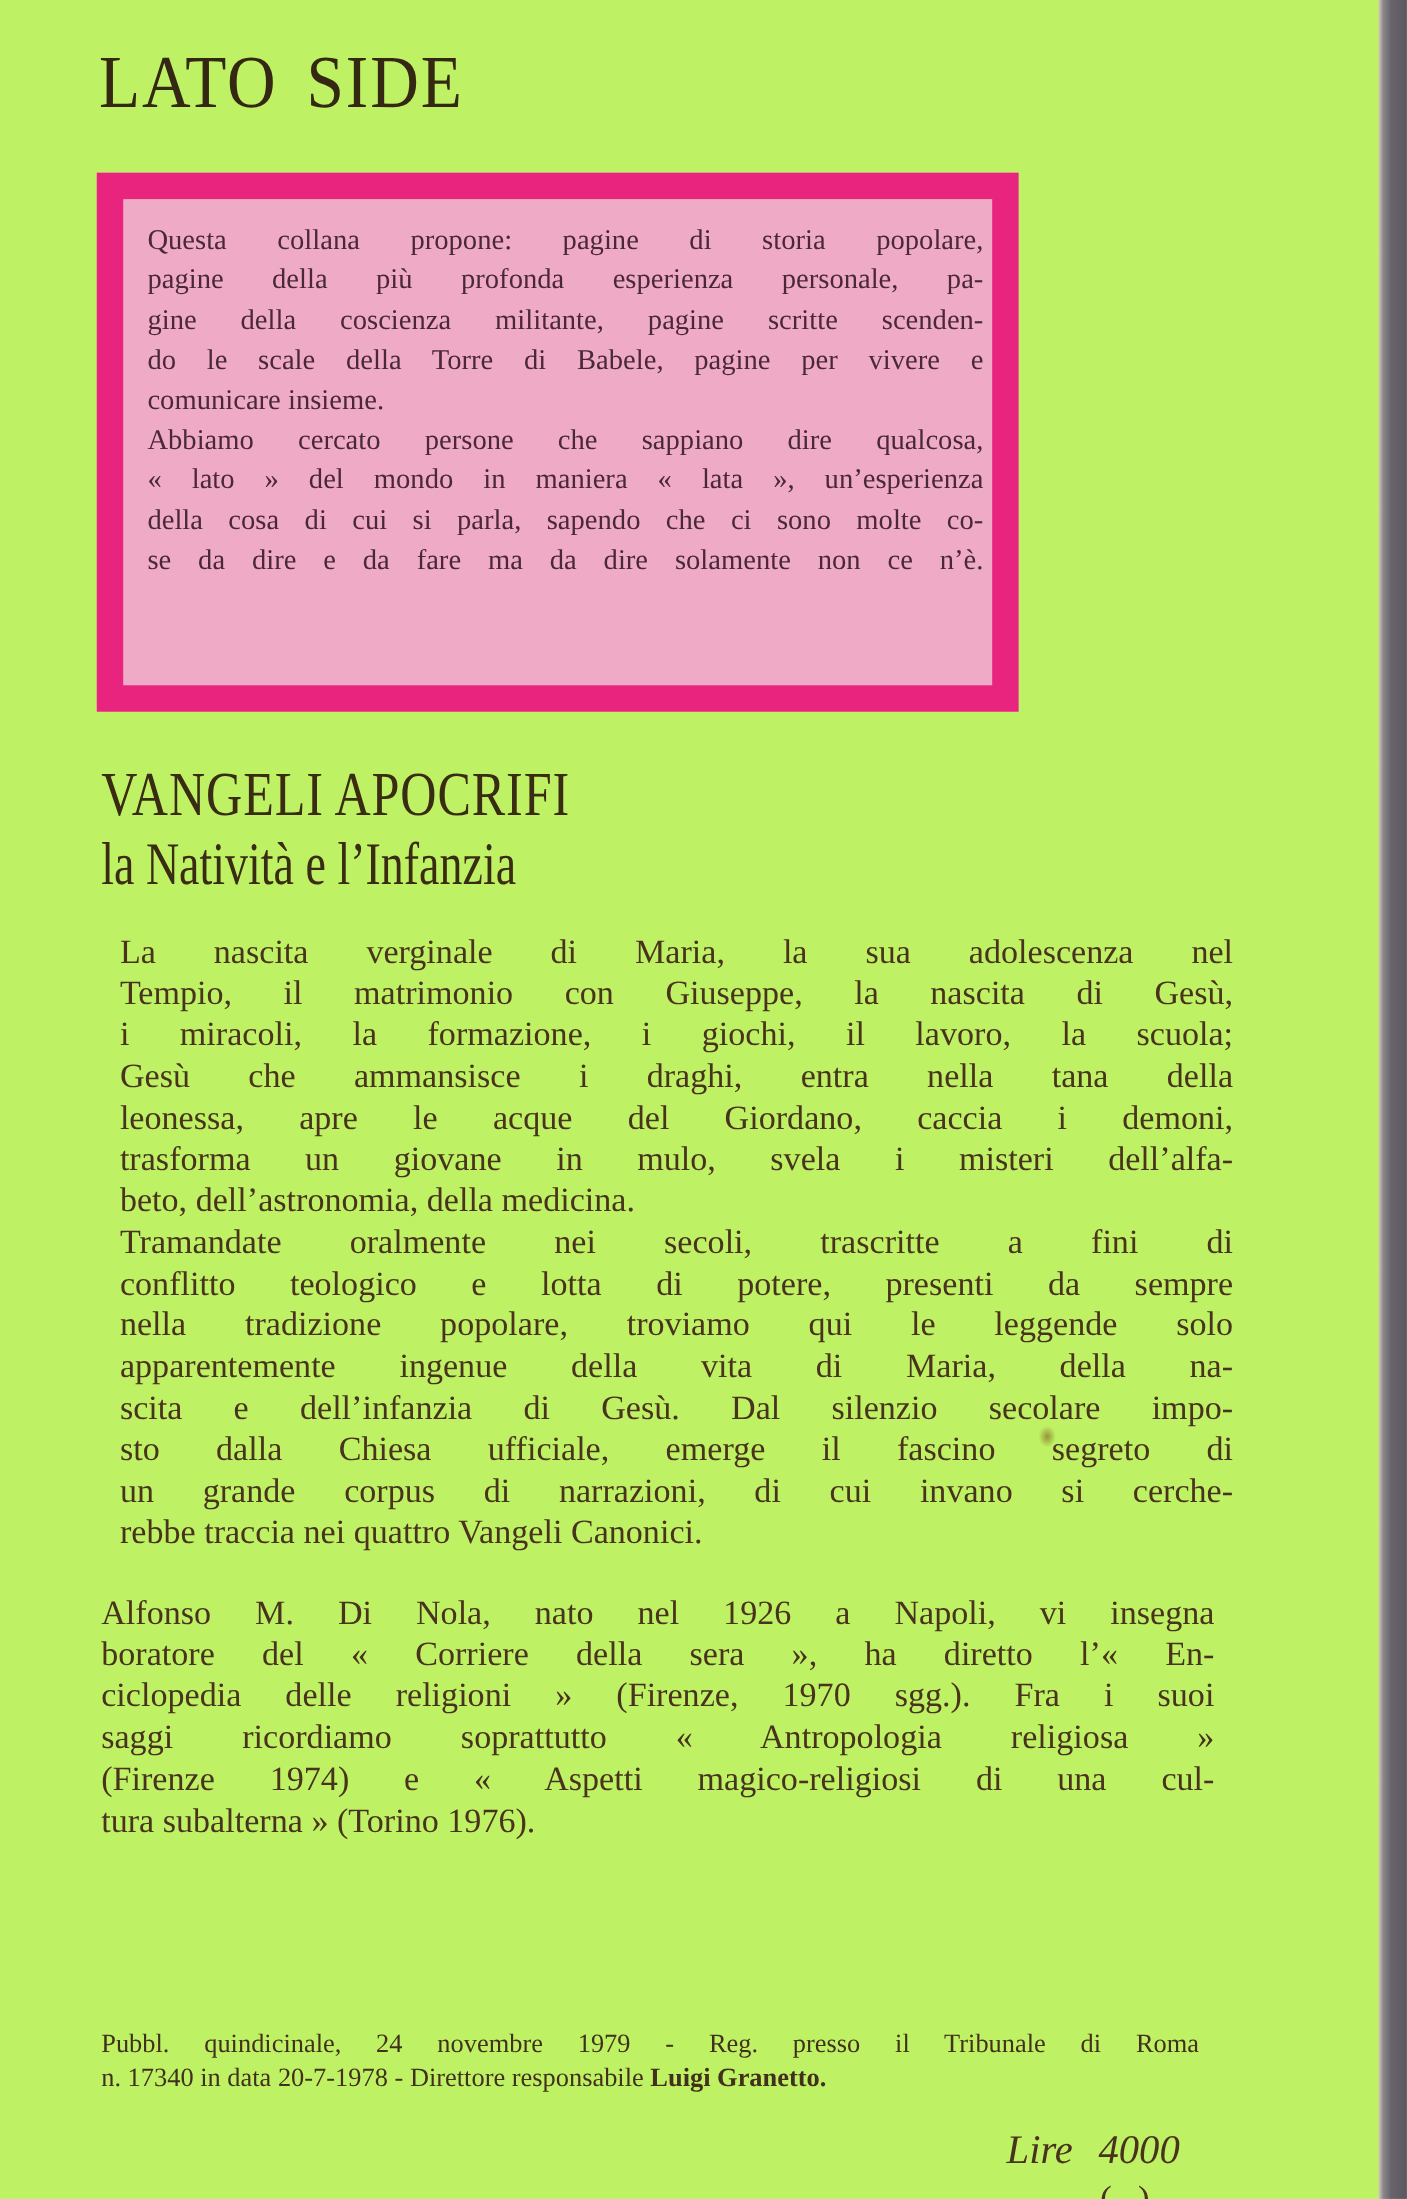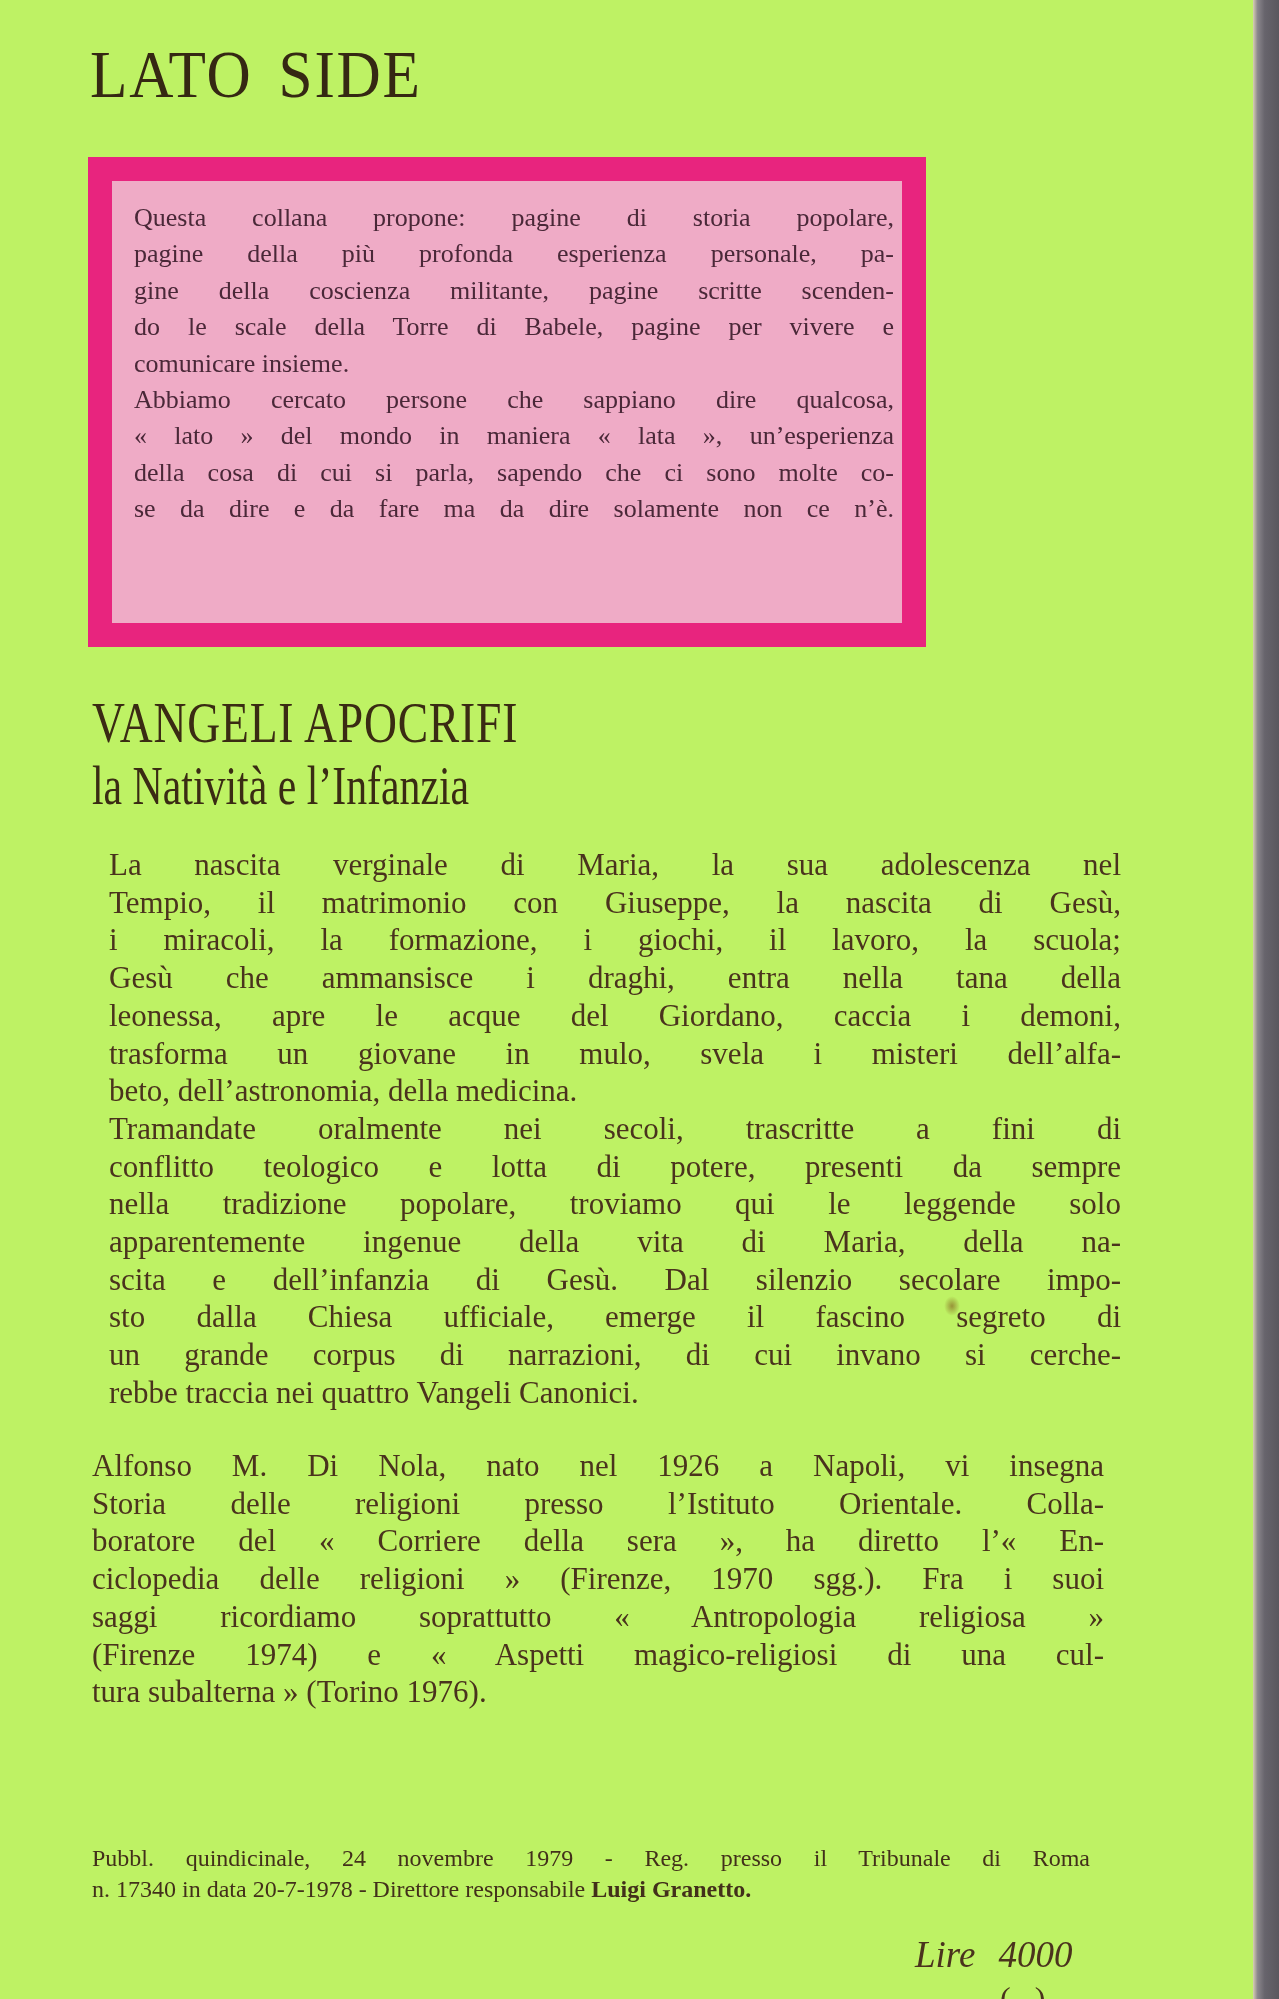--- a/index.html
+++ b/index.html
@@ -177,21 +177,20 @@
       <div class="tline">nella tradizione popolare, troviamo qui le leggende solo</div>
       <div class="tline">apparentemente ingenue della vita di Maria, della na-</div>
       <div class="tline">scita e dell’infanzia di Gesù. Dal silenzio secolare impo-</div>
       <div class="tline">sto dalla Chiesa ufficiale, emerge il fascino segreto di</div>
       <div class="tline">un grande corpus di narrazioni, di cui invano si cerche-</div>
       <div class="tline tlast">rebbe traccia nei quattro Vangeli Canonici.</div>
     </div>
 
   <div class="bio">
       <div class="tline">Alfonso M. Di Nola, nato nel 1926 a Napoli, vi insegna</div>
-      <div class="tline">Storia delle religioni presso l’Istituto Orientale. Colla-</div>
       <div class="tline">boratore del « Corriere della sera », ha diretto l’« En-</div>
       <div class="tline">ciclopedia delle religioni » (Firenze, 1970 sgg.). Fra i suoi</div>
       <div class="tline">saggi ricordiamo soprattutto « Antropologia religiosa »</div>
       <div class="tline">(Firenze 1974) e « Aspetti magico-religiosi di una cul-</div>
       <div class="tline tlast">tura subalterna » (Torino 1976).</div>
     </div>
 
   <div class="imprint">
     <div class="imprint-line j">Pubbl. quindicinale, 24 novembre 1979 - Reg. presso il Tribunale di Roma</div>
     <div class="imprint-line"><span>n. 17340 in data 20-7-1978 - Direttore responsabile </span><span class="bold">Luigi Granetto.</span></div>

